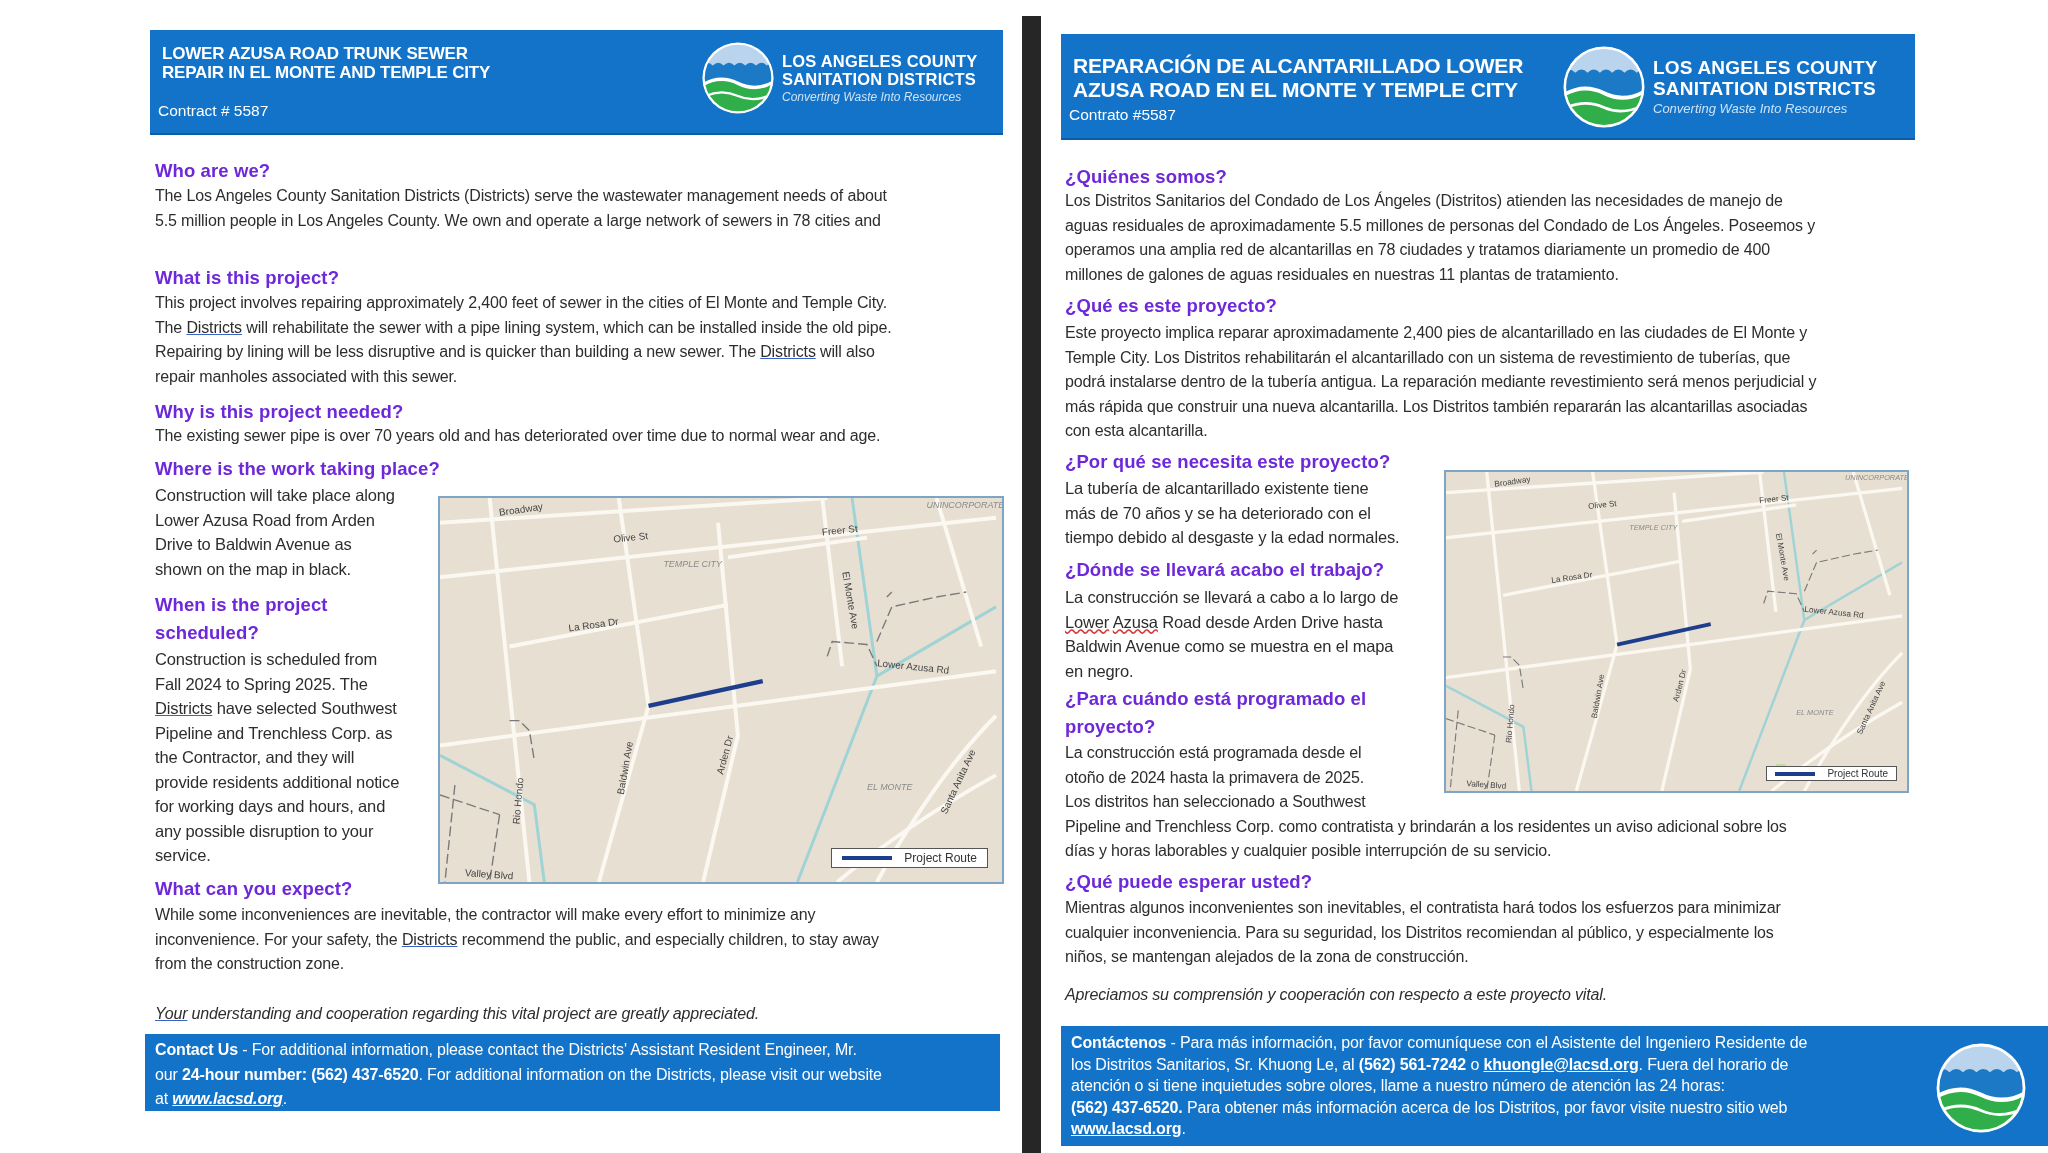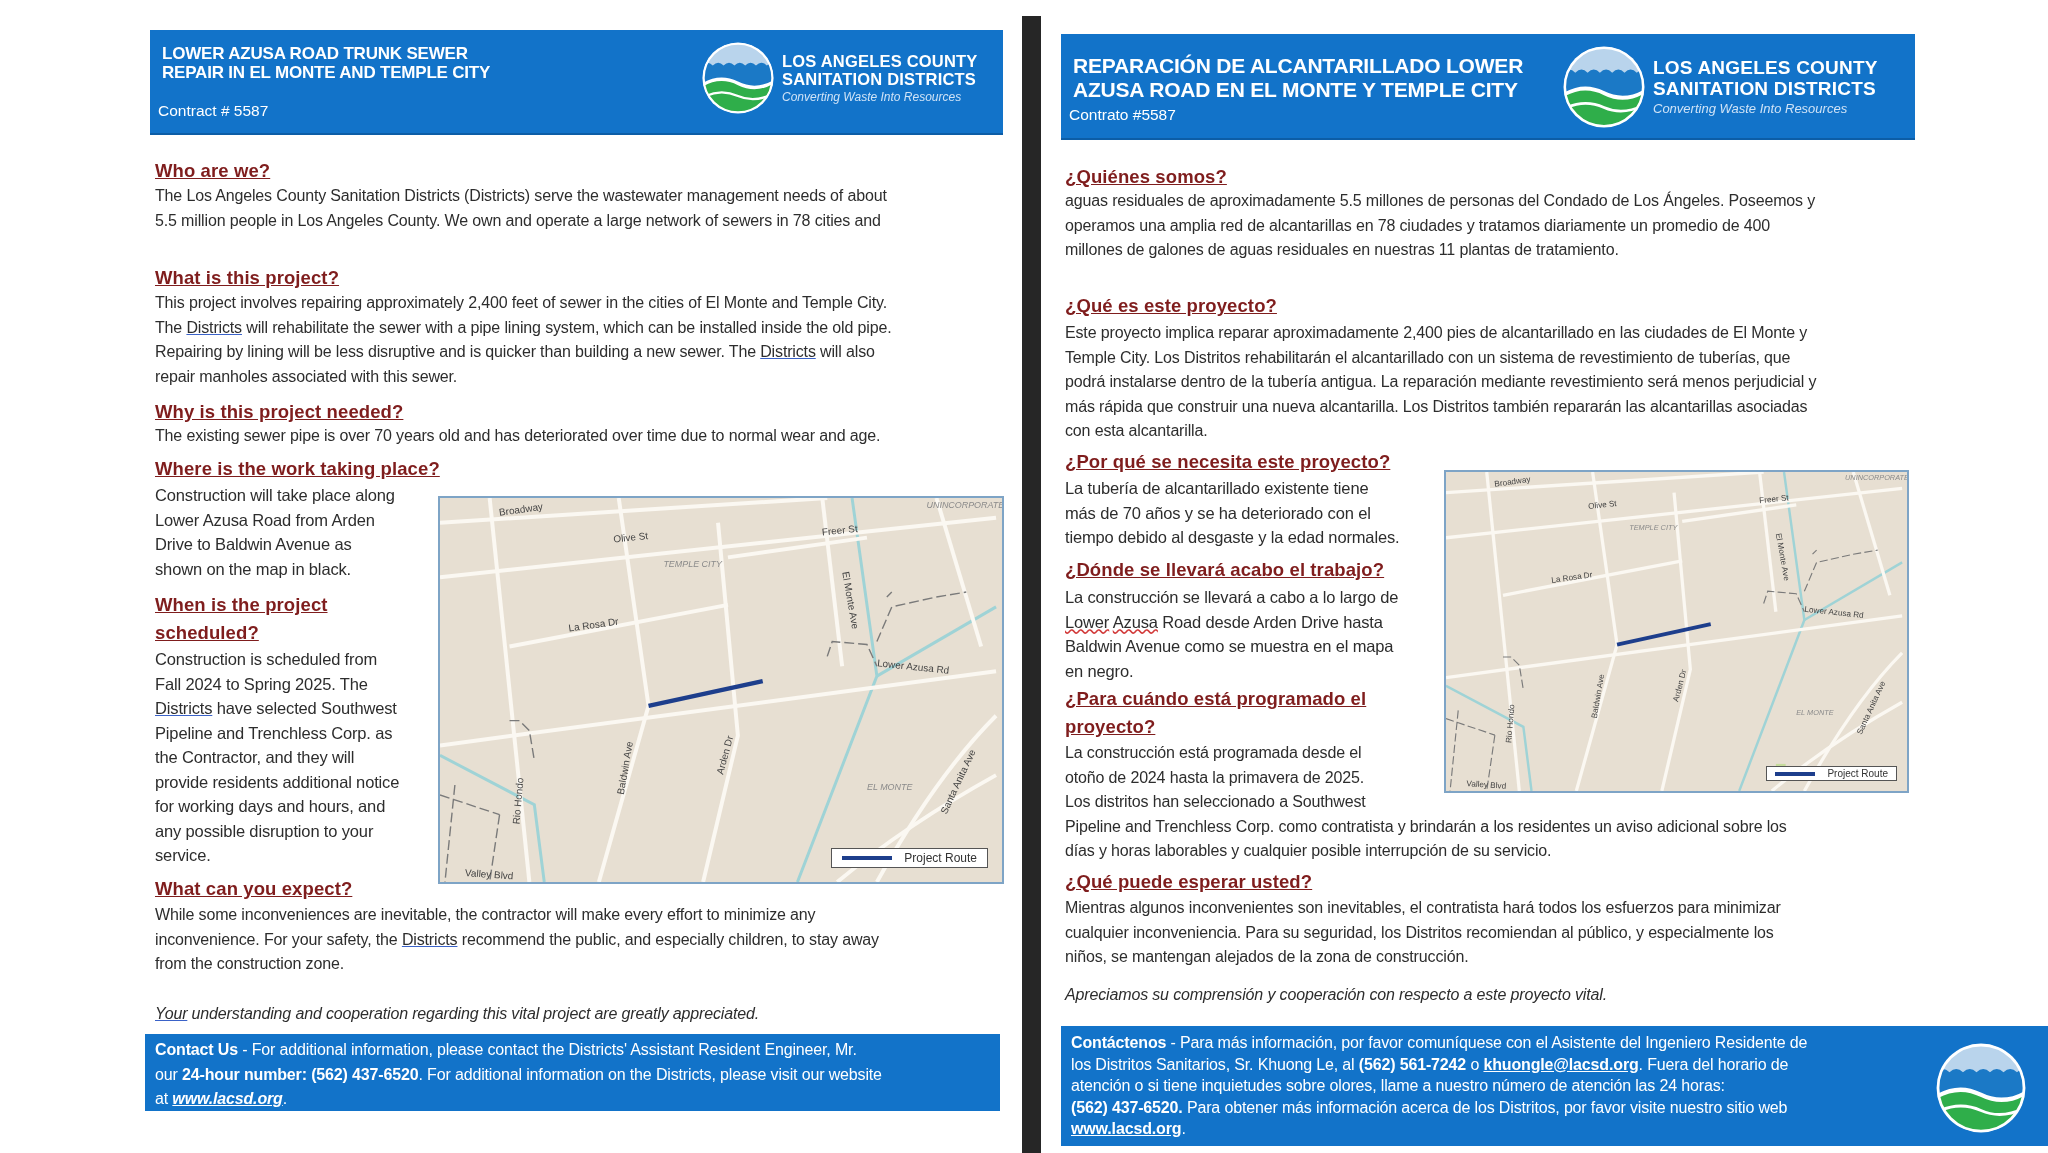--- a/index.html
+++ b/index.html
@@ -25,21 +25,21 @@
   .logo { position: absolute; display: flex; align-items: center; }
   .page-en .logo { left: 552px; top: 12px; }
   .page-es .logo { left: 502px; top: 12px; }
   .logo svg { flex: none; }
   .logo .logo-text { margin-left: 8px; line-height: 1.1; }
   .logo .org1, .logo .org2 { font-weight: bold; font-size: 16.5px; letter-spacing: 0.2px; }
   .page-es .logo .org1, .page-es .logo .org2 { font-size: 19px; }
   .logo .tagline { font-style: italic; font-size: 12px; color: #cfe3f7; margin-top: 2px; }
   .page-es .logo .tagline { font-size: 13px; }
 
-  .h { position: absolute; color: #7f1d1d; font-weight: bold; font-size: 18.5px; letter-spacing: 0.1px; text-decoration: underline; }
+  .h { position: absolute; color: #6d28d9; font-weight: bold; font-size: 18.5px; letter-spacing: 0.1px; }
   .p { position: absolute; font-size: 16px; line-height: 24.5px; color: #2d2d2d; letter-spacing: -0.15px; }
   .p.narrow { font-size: 16.5px; }
   .u { text-decoration: underline; text-decoration-color: #3a62c8; }
   .u-red { text-decoration: underline wavy; text-decoration-color: #d23a3a; }
   .italic { font-style: italic; }
 
   .map { position: absolute; background: #e7dfd2; border: 2px solid #7ea4c6; overflow: hidden; }
   .page-en .map { left: 438px; top: 496px; width: 566px; height: 388px; }
   .page-es .map { left: 399px; top: 470px; width: 465px; height: 323px; }
   .map svg { position: absolute; left: 0; top: 0; width: 100%; height: 100%; }
@@ -220,20 +220,21 @@
       <div class="logo-text">
         <div class="org1">LOS ANGELES COUNTY</div>
         <div class="org2">SANITATION DISTRICTS</div>
         <div class="tagline">Converting Waste Into Resources</div>
       </div>
     </div>
   </div>
 
   <div class="h" style="left:20px;top:166px;">¿Quiénes somos?</div>
   <div class="p" style="left:20px;top:189px;">
+    <div>Los Distritos Sanitarios del Condado de Los Ángeles (Distritos) atienden las necesidades de manejo de</div>
     <div>aguas residuales de aproximadamente 5.5 millones de personas del Condado de Los Ángeles. Poseemos y</div>
     <div>operamos una amplia red de alcantarillas en 78 ciudades y tratamos diariamente un promedio de 400</div>
     <div>millones de galones de aguas residuales en nuestras 11 plantas de tratamiento.</div>
   </div>
 
   <div class="h" style="left:20px;top:295px;">¿Qué es este proyecto?</div>
   <div class="p" style="left:20px;top:321px;">
     <div>Este proyecto implica reparar aproximadamente 2,400 pies de alcantarillado en las ciudades de El Monte y</div>
     <div>Temple City. Los Distritos rehabilitarán el alcantarillado con un sistema de revestimiento de tuberías, que</div>
     <div>podrá instalarse dentro de la tubería antigua. La reparación mediante revestimiento será menos perjudicial y</div>

